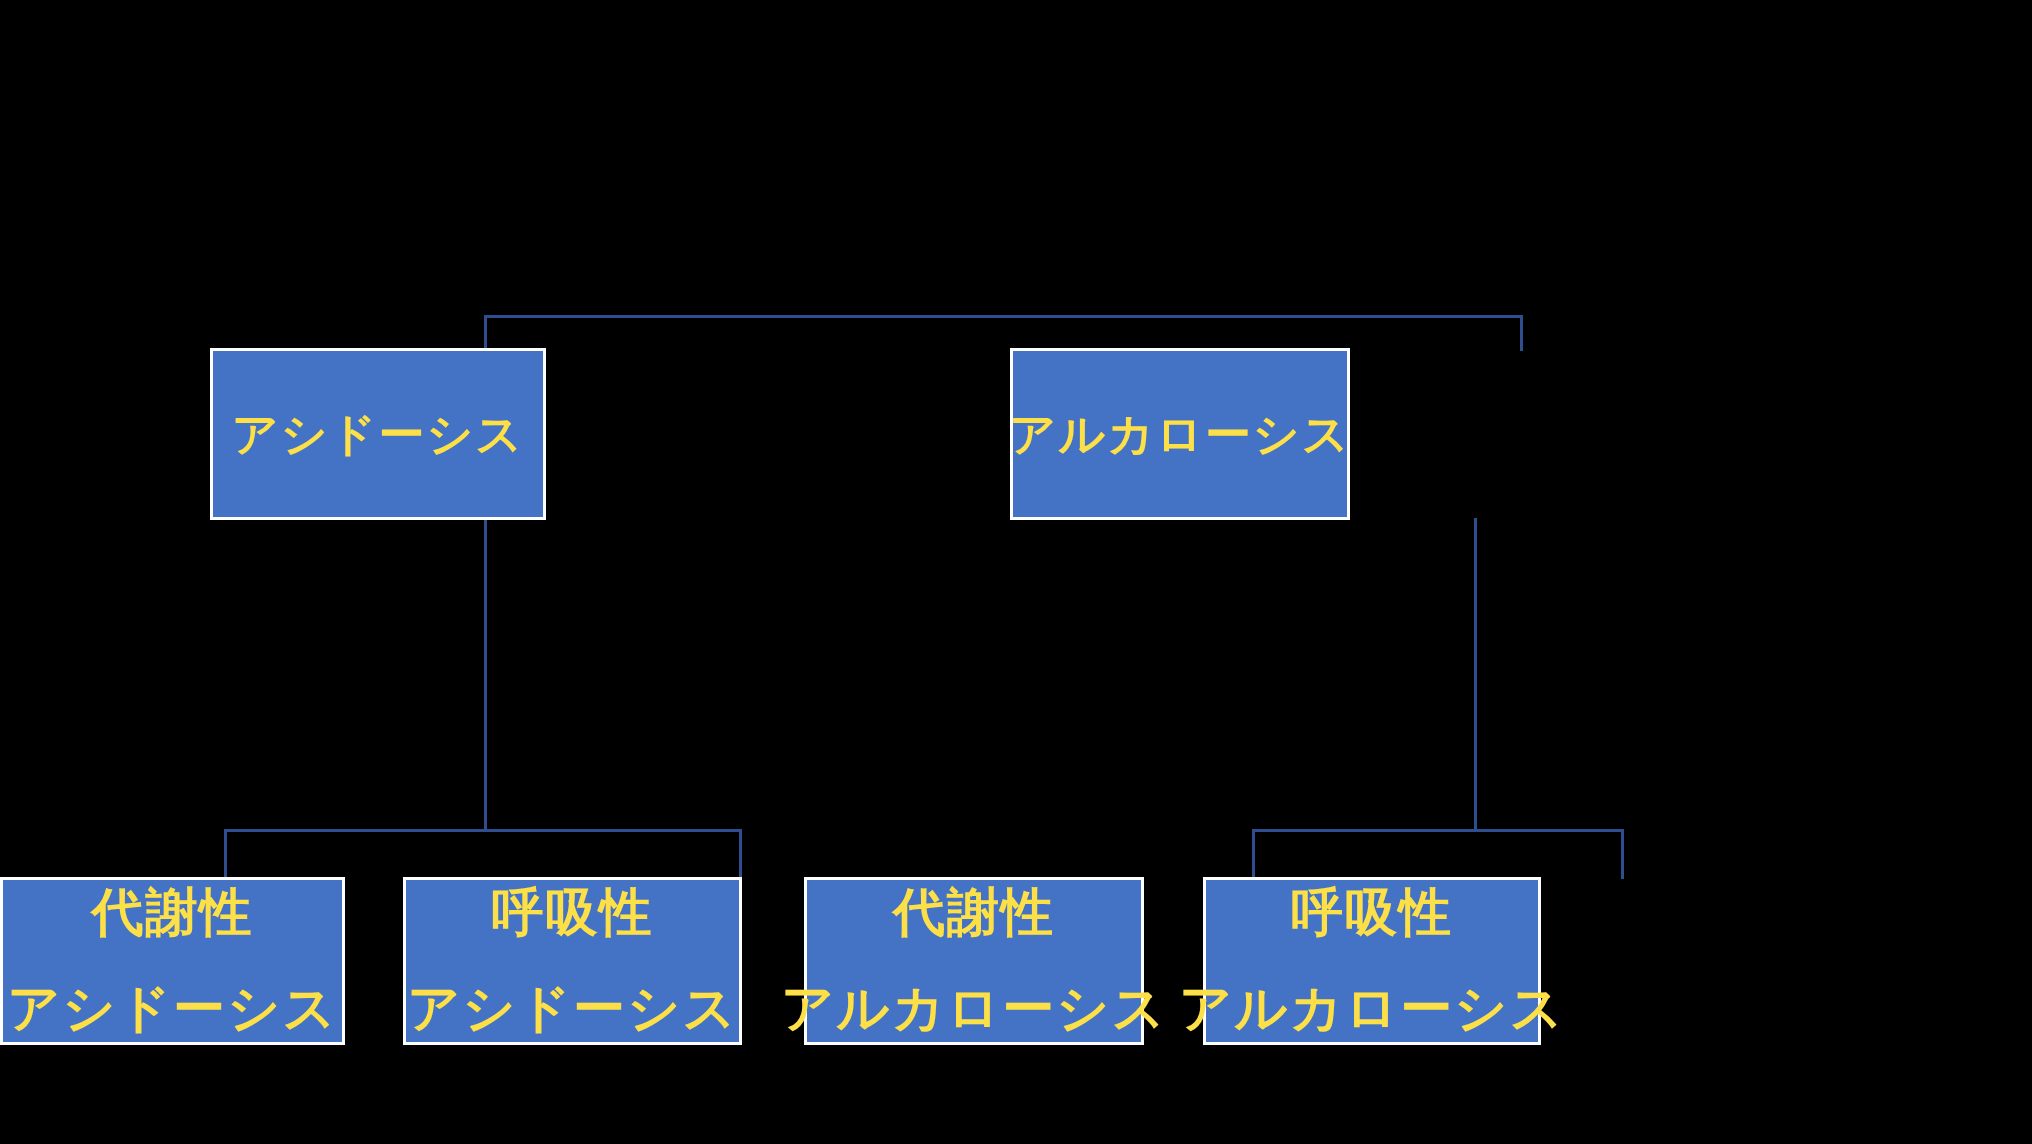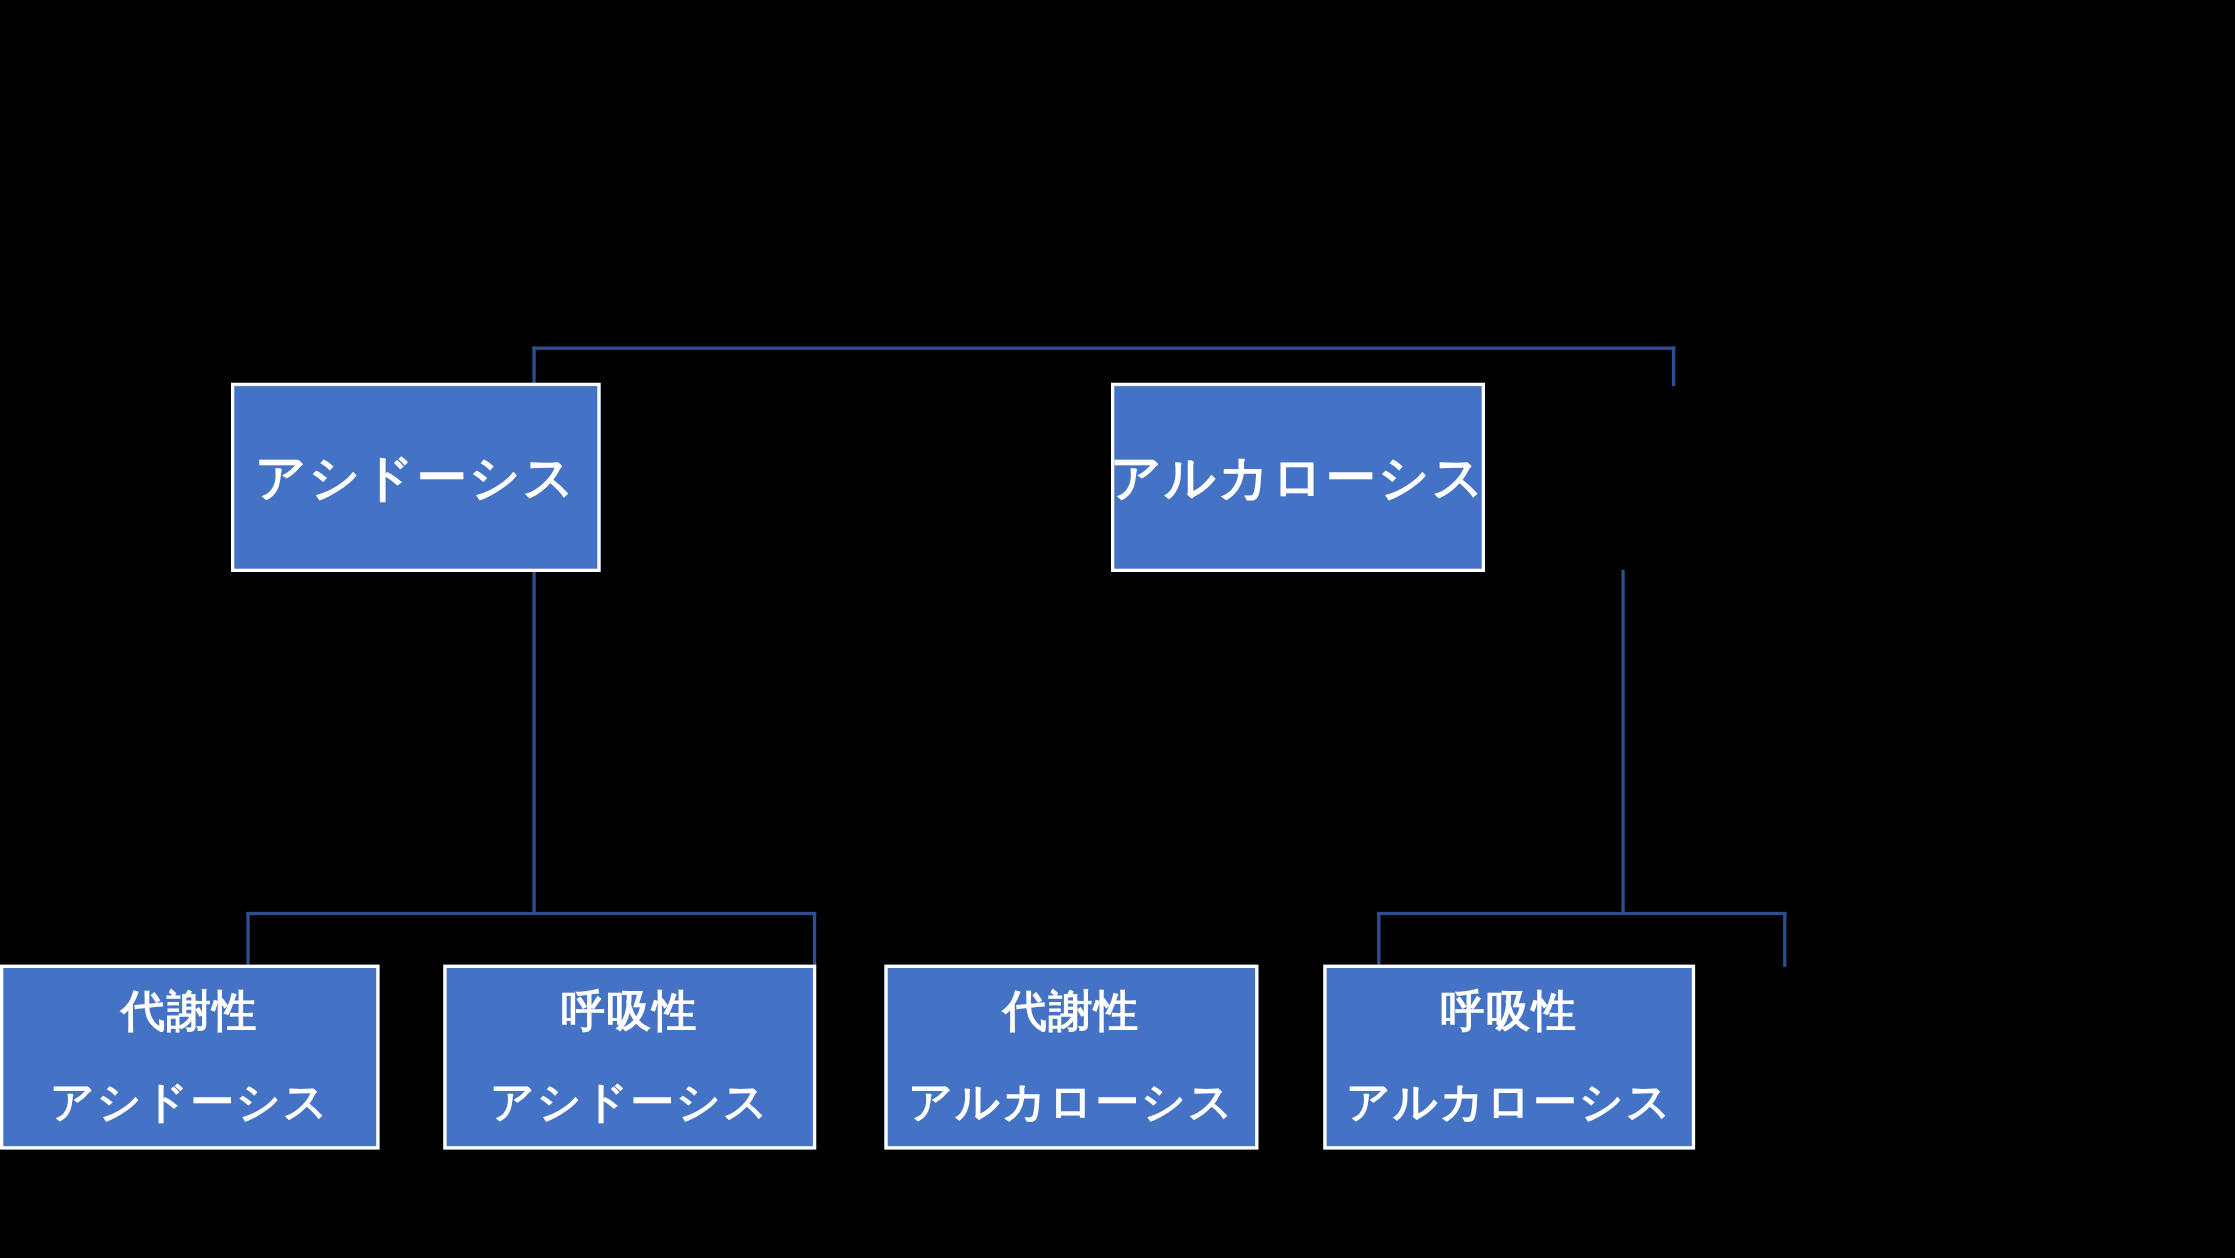--- a/index.html
+++ b/index.html
@@ -45,33 +45,33 @@
 
   
   .node {
     position: absolute;
     background: #4472C4;
     border: 3px solid #FFFFFF;
     display: flex;
     flex-direction: column;
     align-items: center;
     justify-content: center;
-    color: #ffffff;
+    color: #fde047;
     font-weight: bold;
     text-align: center;
     line-height: 1.15;
     letter-spacing: 0.04em;
   }
 
   .node.level-1 {
     font-size: 46px;
   }
 
   .node.level-2 {
-    font-size: 40px;
+    font-size: 52px;
     padding: 16px 10px;
     gap: 36px;
   }
 
   .node .line { display: block; white-space: nowrap; }
 
   
   #node-acidosis  { left: 210px;  top: 348px; width: 336px; height: 172px; }
   #node-alkalosis { left: 1010px; top: 348px; width: 340px; height: 172px; }
 

